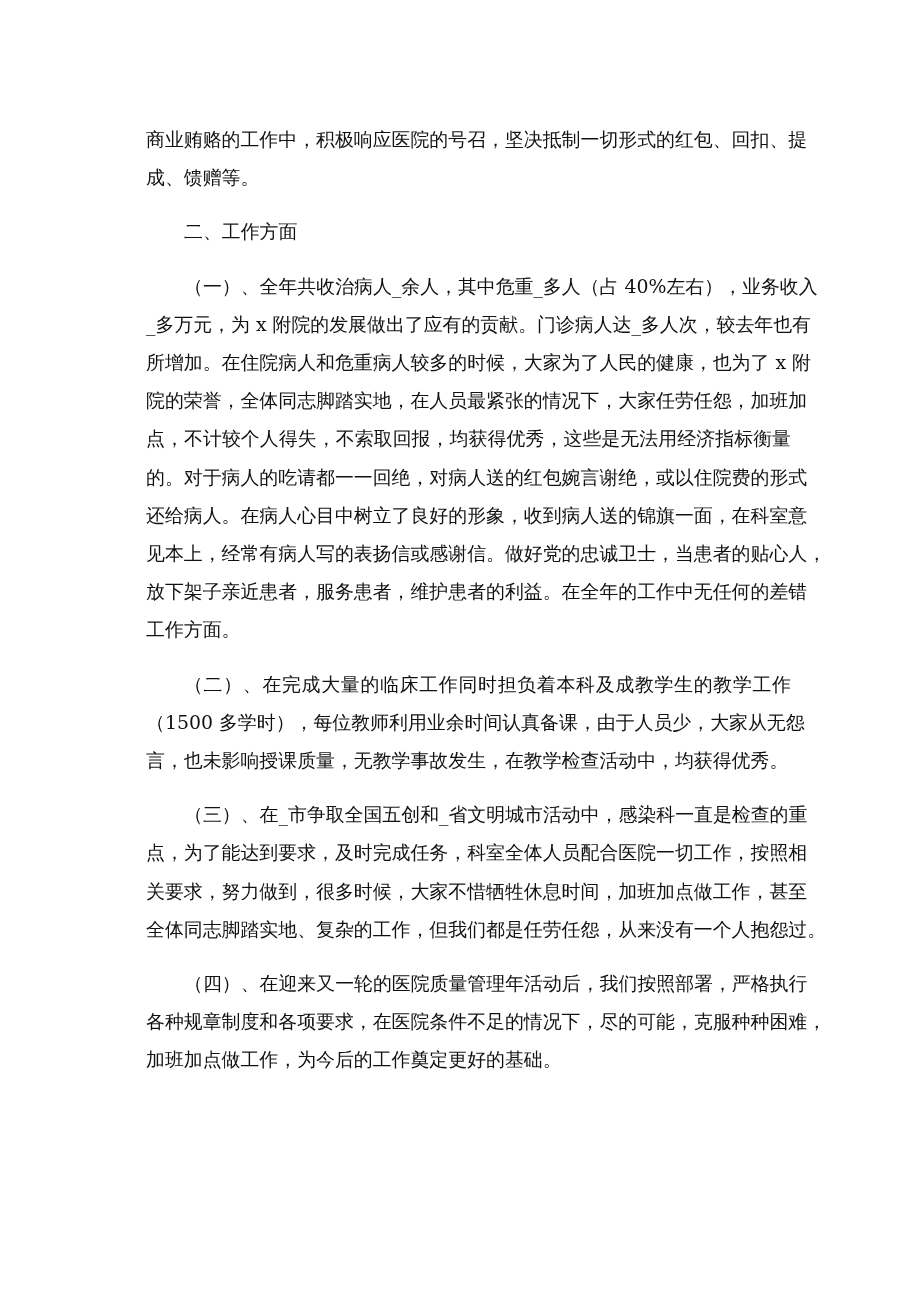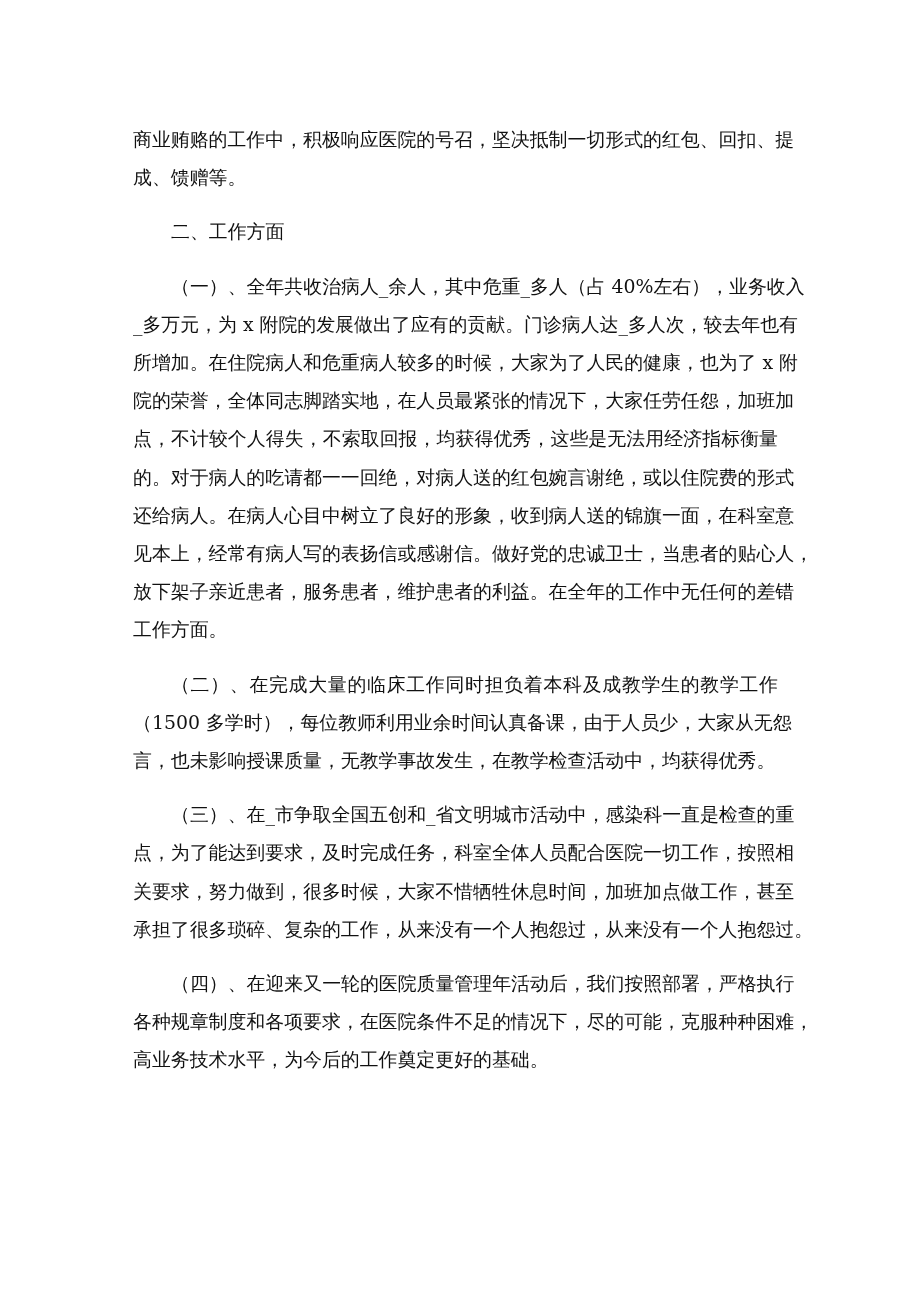--- a/index.html
+++ b/index.html
@@ -10,21 +10,21 @@
     body {
       width: 920px;
       height: 1302px;
       position: relative;
       overflow: hidden;
       color: #111111;
       font-family: "DejaVu Serif", "Liberation Serif", serif;
     }
     .page {
       position: absolute;
-      left: 133px;
+      left: 146px;
       top: 120px;
       width: 645px;
     }
     .para {
       margin: 0;
       font-size: 18.9px;
       line-height: 38.2px;
       text-align: justify;
       text-justify: inter-character;
       letter-spacing: 0;
@@ -74,22 +74,22 @@
   <div class="para gap-2">
     <span class="line first">（二）、在完成大量的临床工作同时担负着本科及成教学生的教学工作</span>
     <span class="line">（1500 多学时），每位教师利用业余时间认真备课，由于人员少，大家从无怨</span>
     <span class="line last">言，也未影响授课质量，无教学事故发生，在教学检查活动中，均获得优秀。</span>
   </div>
 
   <div class="para gap-2">
     <span class="line first">（三）、在_市争取全国五创和_省文明城市活动中，感染科一直是检查的重</span>
     <span class="line">点，为了能达到要求，及时完成任务，科室全体人员配合医院一切工作，按照相</span>
     <span class="line">关要求，努力做到，很多时候，大家不惜牺牲休息时间，加班加点做工作，甚至</span>
-    <span class="line">承担了很多琐碎、复杂的工作，从来没有一个人抱怨过，从来没有一个人抱怨过。</span>
+    <span class="line">全体同志脚踏实地、复杂的工作，但我们都是任劳任怨，从来没有一个人抱怨过。</span>
   </div>
 
   <div class="para gap-2">
     <span class="line first">（四）、在迎来又一轮的医院质量管理年活动后，我们按照部署，严格执行</span>
     <span class="line">各种规章制度和各项要求，在医院条件不足的情况下，尽的可能，克服种种困难，</span>
-    <span class="line last">高业务技术水平，为今后的工作奠定更好的基础。</span>
+    <span class="line last">加班加点做工作，为今后的工作奠定更好的基础。</span>
   </div>
 
 </div>
 
 </body></html>

